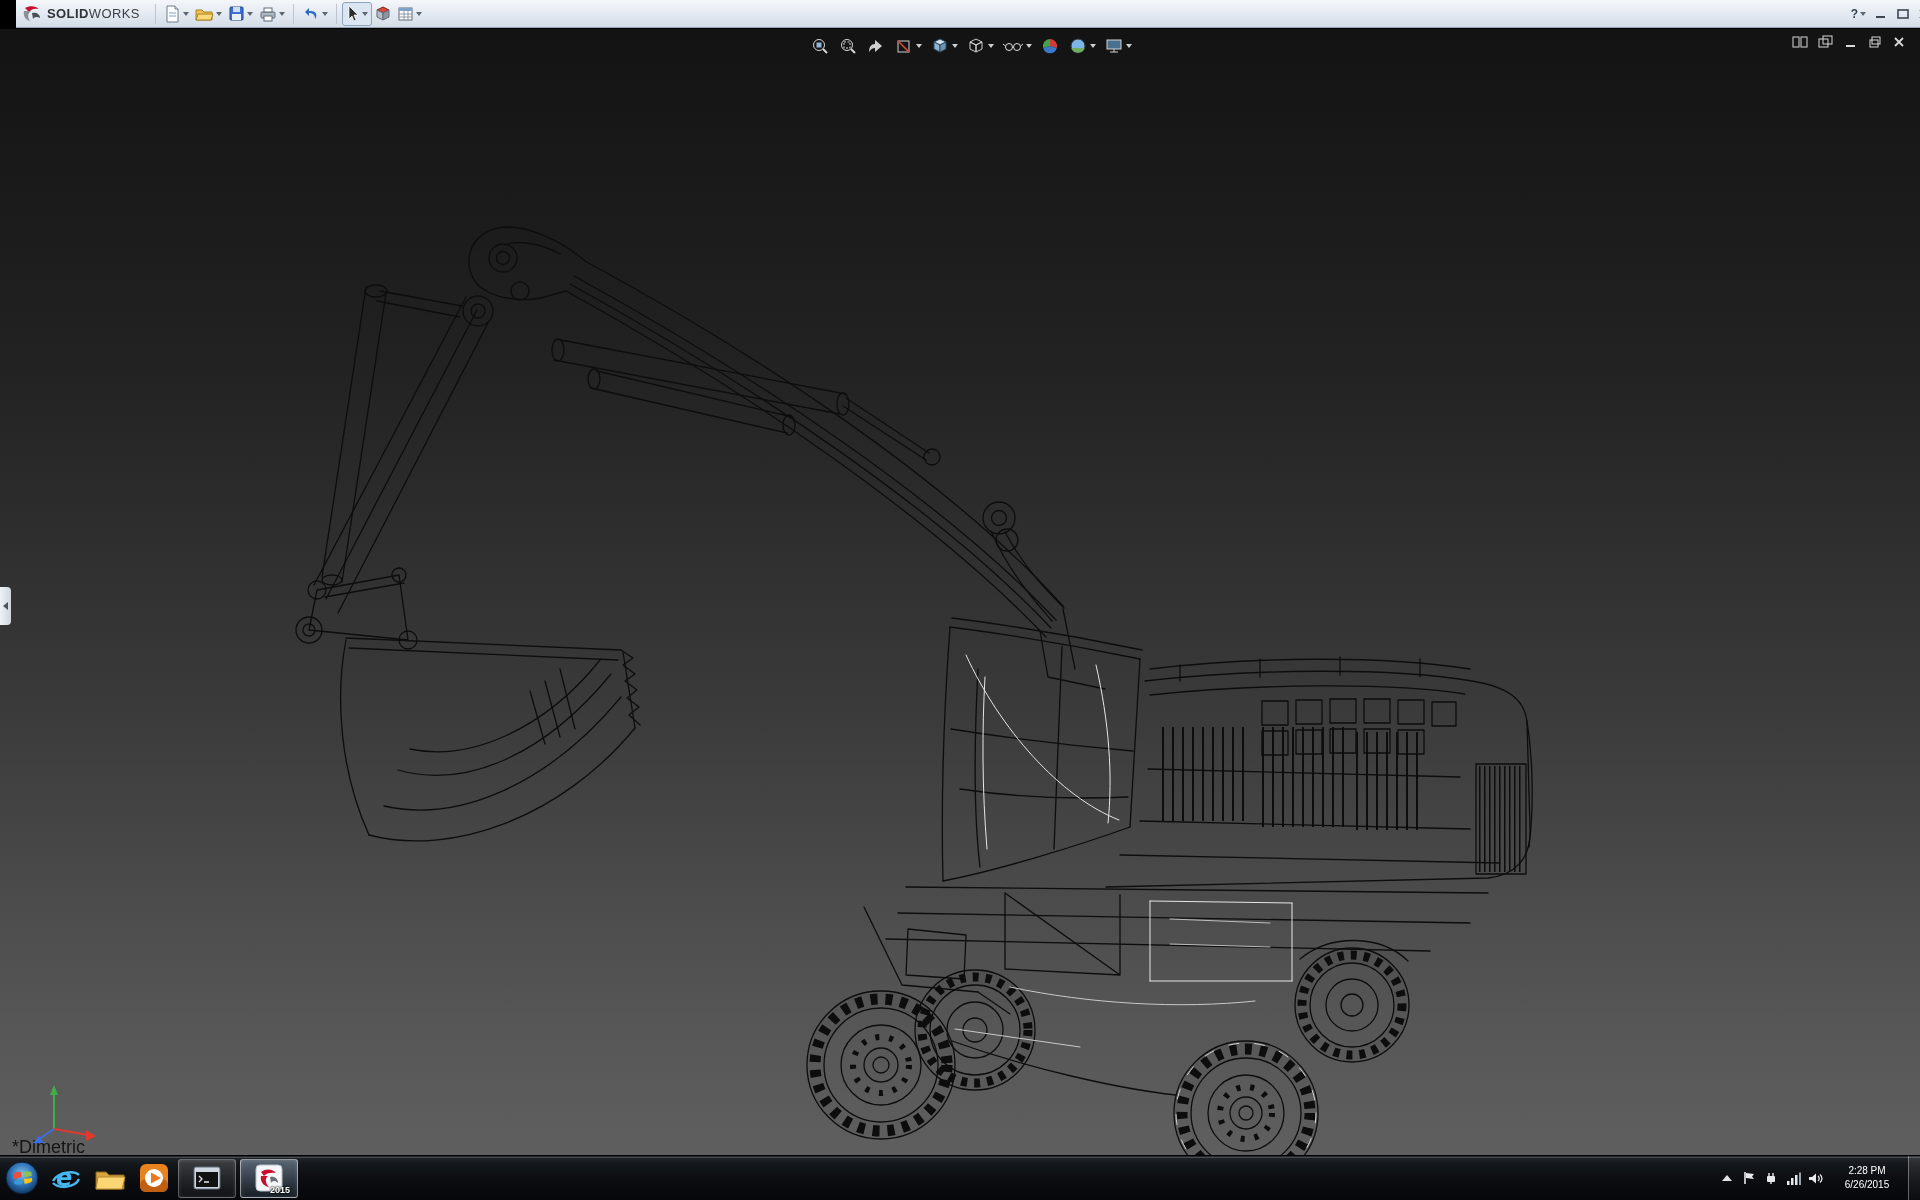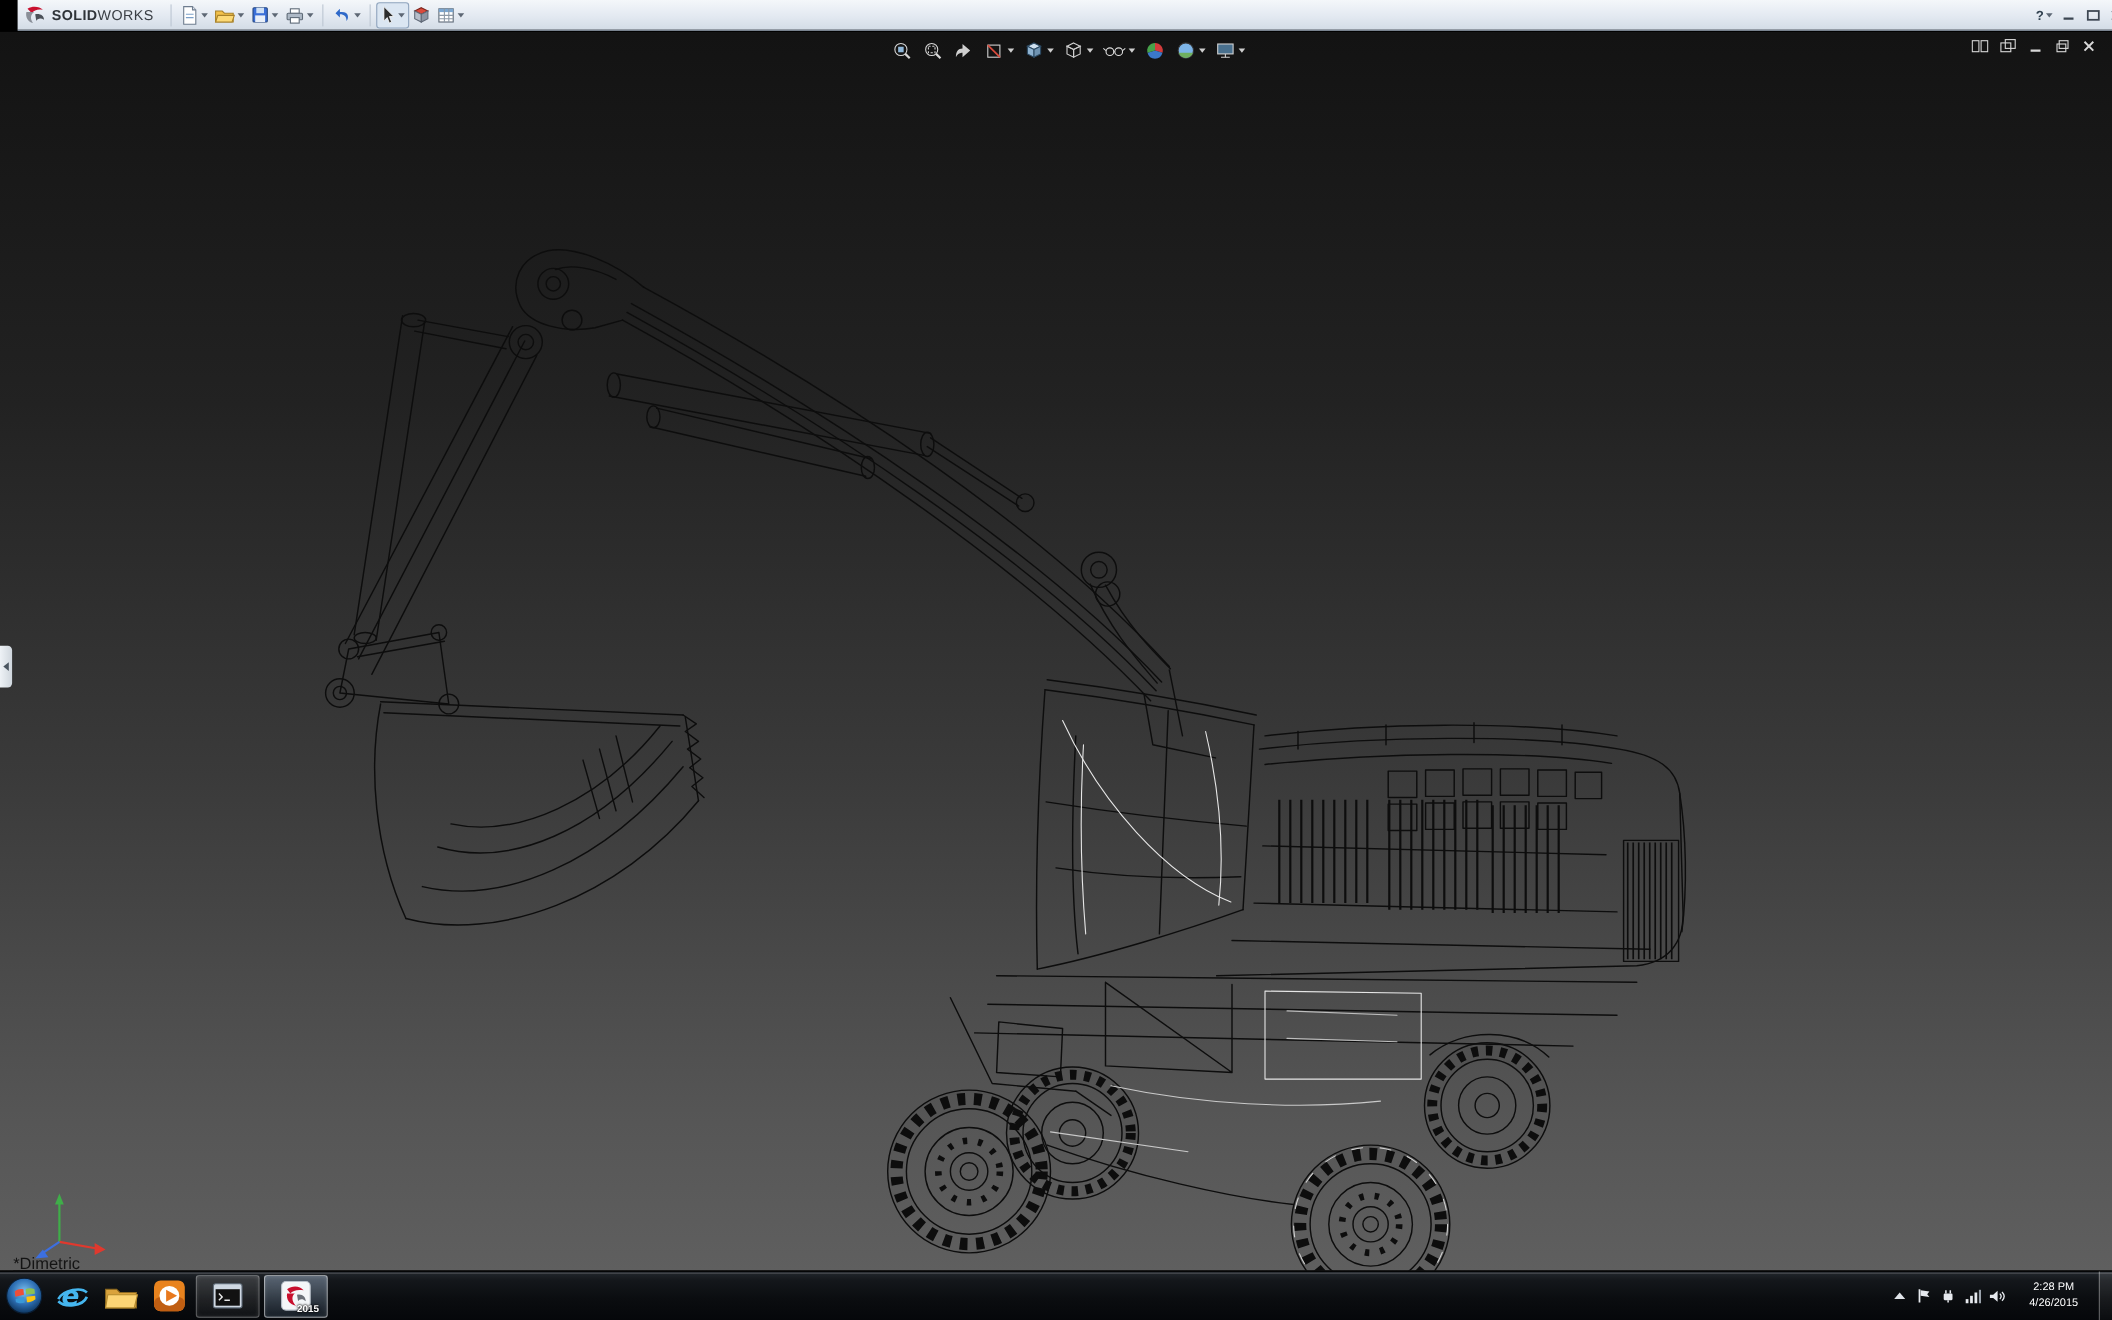--- a/index.html
+++ b/index.html
@@ -40,22 +40,22 @@
     border-radius:3px; }
   .doc-ctl { position:absolute; top:6px; right:14px; display:flex; align-items:center;
     gap:10px; z-index:10; }
 
   .left-tab { position:absolute; left:0; top:558px; width:11px; height:38px;
     background:linear-gradient(90deg,#eef2f6,#cfd6dd); border-radius:0 4px 4px 0;
     display:flex; align-items:center; justify-content:center; z-index:10; }
   .left-tab .tri { width:0; height:0; border-top:4px solid transparent;
     border-bottom:4px solid transparent; border-right:5px solid #4a5560; }
 
-  .view-label { position:absolute; left:12px; bottom:-3px; font-size:15px;
-    color:#141414; z-index:9;text-decoration:underline; }
+  .view-label { position:absolute; left:12px; bottom:-3px; font-size:18px;
+    color:#141414; z-index:9; }
   .triad { position:absolute; left:24px; bottom:8px; z-index:9; }
 
   
   .taskbar { position:absolute; bottom:0; left:0; width:1920px; height:45px;
     background:linear-gradient(180deg,#23282e 0%,#14171b 18%,#0b0d10 55%,#05070a 100%);
     border-top:1px solid #000; display:flex; align-items:center; z-index:40; }
   .taskbar::before { content:""; position:absolute; top:1px; left:0; right:0; height:1px;
     background:rgba(255,255,255,.18); }
   .tb-item { width:44px; height:45px; display:flex; align-items:center;
     justify-content:center; position:relative; }
@@ -514,19 +514,19 @@
         </svg>
       </div>
       <div class="tray-icn">
         <svg width="15" height="13">
           <polygon points="1,5 4,5 8,1.5 8,11.5 4,8 1,8" fill="#e6e9ee"></polygon>
           <path d="M10,4 C11.5,5.5 11.5,7.5 10,9 M12,2.5 C14.5,5 14.5,8 12,10.5" stroke="#e6e9ee" fill="none" stroke-width="1.2"></path>
         </svg>
       </div>
       <div class="clock">
         <div>2:28 PM</div>
-        <div>4/26/2015</div>
+        <div>6/26/2015</div>
       </div>
       <div class="show-desktop"></div>
     </div>
   </footer>
 
 </div>
 
 </body></html>

